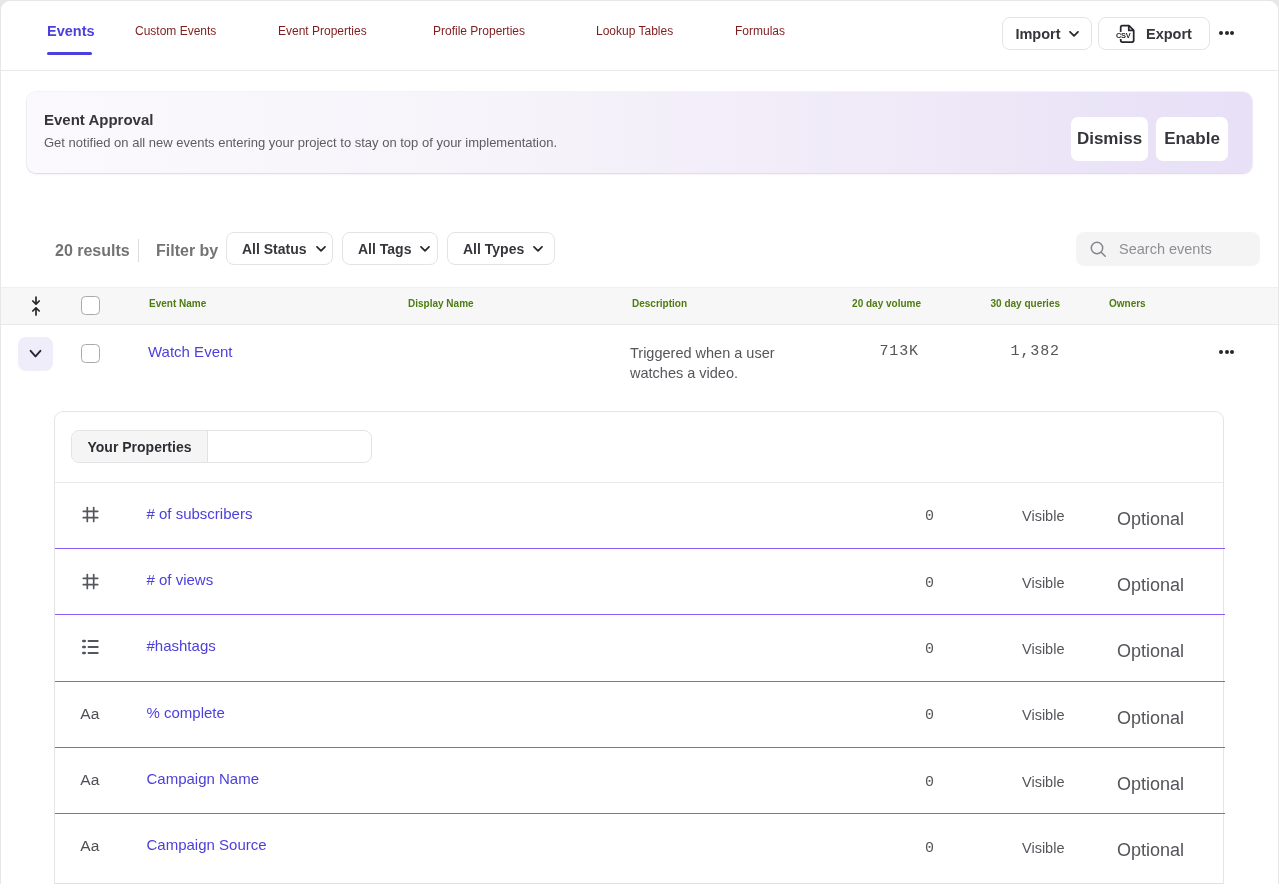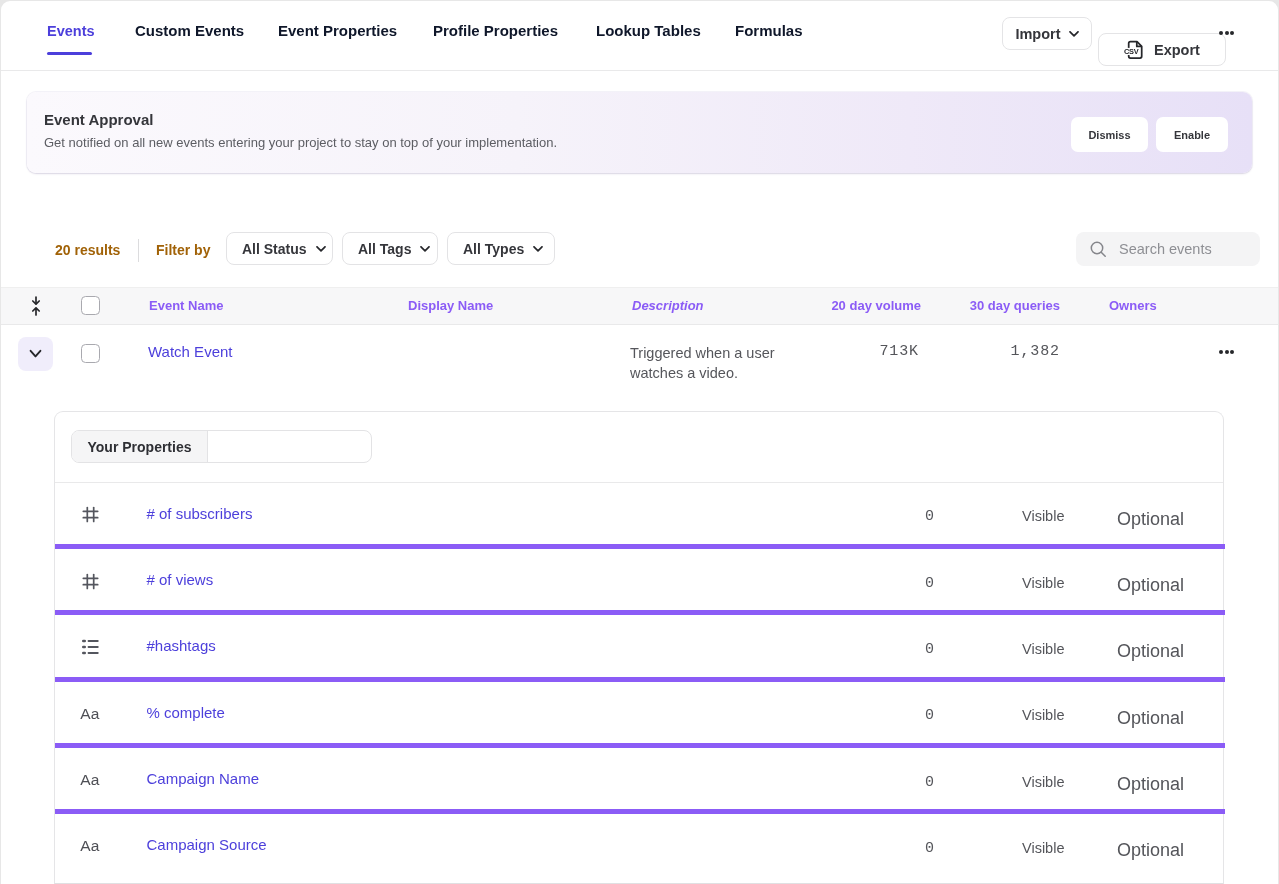--- a/index.html
+++ b/index.html
@@ -4,67 +4,67 @@
 <style>
   * { margin:0; padding:0; box-sizing:border-box; }
   html,body { width:1279px; height:884px; overflow:hidden; }
   body { background:#e7e7e7; font-family:"Liberation Sans", sans-serif; }
   .page { position:absolute; left:1px; top:1px; width:1277px; height:883px;
           background:#fff; border-radius:9px 9px 0 0; overflow:hidden; }
   .abs { position:absolute; }
   .mono { font-family:"Liberation Mono", monospace; }
 
   
-  .navtab { position:absolute; top:23px; font-size:15px; font-weight:700; color:#0f172a; line-height:14px; }
+  .navtab { position:absolute; top:23px; font-size:12px; font-weight:400; color:#7f1d1d; line-height:14px; }
   .navtab.active { color:#4c3fdb; font-weight:700; font-size:14.5px; }
   .underline { position:absolute; left:46px; top:51px; width:45px; height:3px; background:#4c3fdb; border-radius:2px; }
   .navline { position:absolute; left:0; top:69px; width:1277px; height:1px; background:#e9e9ea; }
 
   .btn { position:absolute; background:#fff; border:1px solid #e4e4e6; border-radius:8px;
          display:flex; align-items:center; justify-content:center; font-weight:700; color:#35363b; }
   .btn { font-size:14.5px !important; }
 
   
   .banner { position:absolute; left:26px; top:91px; width:1225px; height:81px; border-radius:9px;
             background:linear-gradient(90deg,#fbf9fd 0%,#f6f3fa 40%,#efe9f8 72%,#e7e0f7 100%);
             box-shadow:0 1px 2px rgba(90,70,130,0.18), 0 0 0 1px rgba(120,100,170,0.07); }
   .bannerbtn { position:absolute; background:#fff; border-radius:7px; display:flex; align-items:center;
-               justify-content:center; font-weight:700; font-size:11px; color:#35363b; height:35px; }
-
-  
-  .filterseg { font-size:14px; font-weight:700; color:#a16207; position:absolute; top:241px; }
+               justify-content:center; font-weight:700; font-size:17px; color:#35363b; height:44px; }
+
+  
+  .filterseg { font-size:16px; font-weight:700; color:#737373; position:absolute; top:241px; }
   .drop { position:absolute; top:231px; height:33px; background:#fff; border:1px solid #e3e3e5; border-radius:8px;
           display:flex; align-items:center; font-weight:700; font-size:14px; color:#35363b; }
 
   .search { position:absolute; left:1075px; top:231px; width:184px; height:34px; background:#f4f4f5; border-radius:8px; }
 
   
   .thead { position:absolute; left:0; top:286px; width:1277px; height:38px; background:#f7f7f8;
            border-top:1px solid #efefef; border-bottom:1px solid #e9e9ea; }
-  .th { position:absolute; font-size:13px; font-weight:700; color:#8b5cf6; top:297px; }
+  .th { position:absolute; font-size:10px; font-weight:700; color:#4d7c0f; top:297px; }
   .checkbox { position:absolute; width:19px; height:19px; border:1.4px solid #a9a9af; border-radius:4.5px; background:#fff; }
 
   
   .expander { position:absolute; left:17px; top:336px; width:35px; height:34px; background:#f0edfb; border-radius:8px;
               display:flex; align-items:center; justify-content:center; }
   .link { color:#4c3fdb; }
 
   .dots { display:flex; gap:1.6px; }
   .dots span { width:4.1px; height:4.1px; border-radius:50%; background:#26272b; display:block; }
 
   
   .card { position:absolute; left:53px; top:410px; width:1170px; height:473px;
           border:1px solid #e5e5e7; border-bottom:1px solid #e0e0e2; border-radius:9px 9px 0 0; background:#fff; }
   .seg { position:absolute; left:16px; top:18px; width:301px; height:33px; border:1px solid #e3e3e5; border-radius:8px;
          display:flex; overflow:hidden; }
   .seg .a { width:136px; background:#f5f5f6; border-right:1px solid #e3e3e5; display:flex; align-items:center;
             justify-content:center; font-weight:700; font-size:14px; color:#2e2f34; }
   .seg .b { flex:1; display:flex; align-items:center; justify-content:center; font-weight:700; font-size:14px; color:#97979c; }
   .carddiv { position:absolute; left:0; top:70px; width:100%; height:1px; background:#e9e9ea; }
-  .prow { position:absolute; left:0; width:1170px; height:66.4px; border-bottom:5px solid #8b5cf6; }
+  .prow { position:absolute; left:0; width:1170px; height:66.4px; border-bottom:1px solid #8b5cf6; }
   .prow .icon { position:absolute; left:4px; top:0; width:62px; height:64px; display:flex; align-items:center; justify-content:center; }
   .prow .pname { position:absolute; left:91.5px; top:22px; font-size:15px; color:#4c3fdb; }
   .prow .zero { position:absolute; right:291px; top:25.5px; font-size:15px; color:#54555a; }
   .prow .vis { position:absolute; left:967px; top:25.5px; font-size:14.5px; color:#54555a; }
   .prow .opt { position:absolute; left:1062px; top:26px; font-size:18px; color:#54555a; }
   .aa { font-size:15.5px; font-weight:400; color:#4e4f55; letter-spacing:0.2px; }
 </style>
 </head>
 <body>
 <div class="page">
@@ -77,21 +77,21 @@
   <div class="navtab" style="left:734px;">Formulas</div>
   <div class="underline"></div>
   <div class="navline"></div>
 
   <div class="btn" style="left:1001px; top:16px; width:90px; height:33px; font-size:15px; gap:8px;">
     Import
     <svg width="10" height="6" viewBox="0 0 10 6">
         <path d="M1 0.8 L5 4.8 L9 0.8" fill="none" stroke="#26272b" stroke-width="1.7" stroke-linecap="round" stroke-linejoin="round"></path>
       </svg>
   </div>
-  <div class="btn" style="left:1097px; top:16px; width:128px; height:33px; font-size:15px; gap:9px;margin-top:16px;">
+  <div class="btn" style="left:1097px; top:16px; width:112px; height:33px; font-size:15px; gap:9px;">
     <svg width="21" height="19" viewBox="0 0 21 19">
       <path d="M4.7 8 V3.3 a1.7 1.7 0 0 1 1.7 -1.7 h6.6 l4.7 4.7 v10 a1.7 1.7 0 0 1 -1.7 1.7 H6.4 a1.7 1.7 0 0 1 -1.7 -1.7 v-1.2" fill="none" stroke="#26272b" stroke-width="1.75" stroke-linejoin="round"></path>
       <path d="M12.8 1.8 v4.6 h4.7" fill="none" stroke="#26272b" stroke-width="1.75" stroke-linejoin="round"></path>
       <rect x="-0.5" y="7.9" width="11" height="6.9" fill="#ffffff"></rect>
       <text x="0" y="14.4" font-size="7.4" font-weight="bold" font-family="Liberation Sans" fill="#26272b" letter-spacing="-0.3">CSV</text>
     </svg>
     Export
   </div>
   <div class="dots abs" style="left:1218px; top:30px;">
       <span></span>
@@ -137,21 +137,21 @@
     <g stroke="#26272b" stroke-width="1.7" fill="none" stroke-linecap="round" stroke-linejoin="round">
       <path d="M8 1 V7.5"></path>
         <path d="M4.8 5 L8 8.2 L11.2 5"></path>
       <path d="M8 19 V12.5"></path>
         <path d="M4.8 15 L8 11.8 L11.2 15"></path>
     </g>
   </svg>
   <div class="checkbox" style="left:80px; top:295px;"></div>
   <div class="th" style="left:148px;">Event Name</div>
   <div class="th" style="left:407px;">Display Name</div>
-  <div class="th" style="left:631px;font-style:italic;">Description</div>
+  <div class="th" style="left:631px;">Description</div>
   <div class="th" style="right:357px;">20 day volume</div>
   <div class="th" style="right:218px;">30 day queries</div>
   <div class="th" style="left:1108px;">Owners</div>
 
   <div class="expander">
     <svg width="13" height="10" viewBox="0 0 13 10">
         <path d="M1.6 1.8 L6.5 7.4 L11.4 1.8" fill="none" stroke="#26272b" stroke-width="1.9" stroke-linecap="round" stroke-linejoin="round"></path>
       </svg>
   </div>
   <div class="checkbox" style="left:80px; top:343px;"></div>

